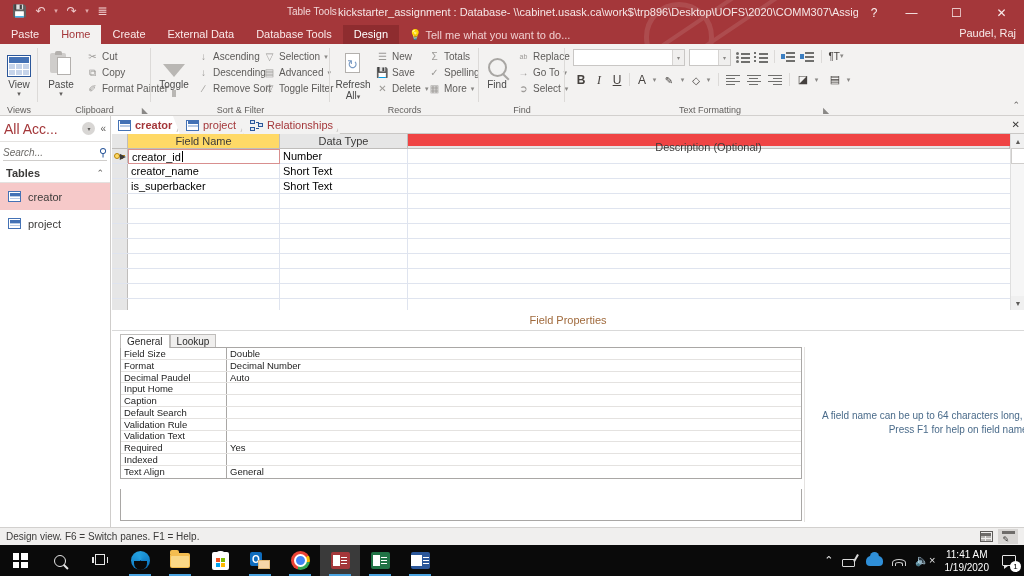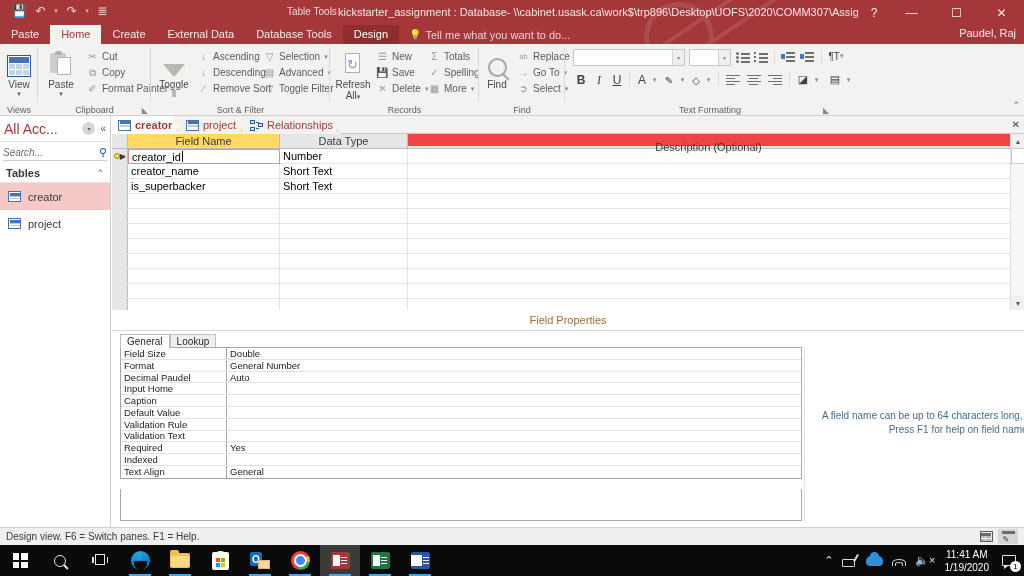--- a/index.html
+++ b/index.html
@@ -839,36 +839,36 @@
       <div class="ptab active">General</div>
       <div class="ptab">Lookup</div>
     </div>
     <div class="ptable" id="prop-table">
         <div class="prow">
           <div class="pname">Field Size</div>
           <div class="pval">Double</div>
         </div>
         <div class="prow">
           <div class="pname">Format</div>
-          <div class="pval">General Number</div>
+          <div class="pval">Decimal Number</div>
         </div>
         <div class="prow">
           <div class="pname">Decimal Paudel</div>
           <div class="pval">Auto</div>
         </div>
         <div class="prow">
           <div class="pname">Input Home</div>
           <div class="pval"></div>
         </div>
         <div class="prow">
           <div class="pname">Caption</div>
           <div class="pval"></div>
         </div>
         <div class="prow">
-          <div class="pname">Default Value</div>
+          <div class="pname">Default Search</div>
           <div class="pval"></div>
         </div>
         <div class="prow">
           <div class="pname">Validation Rule</div>
           <div class="pval"></div>
         </div>
         <div class="prow">
           <div class="pname">Validation Text</div>
           <div class="pval"></div>
         </div>

